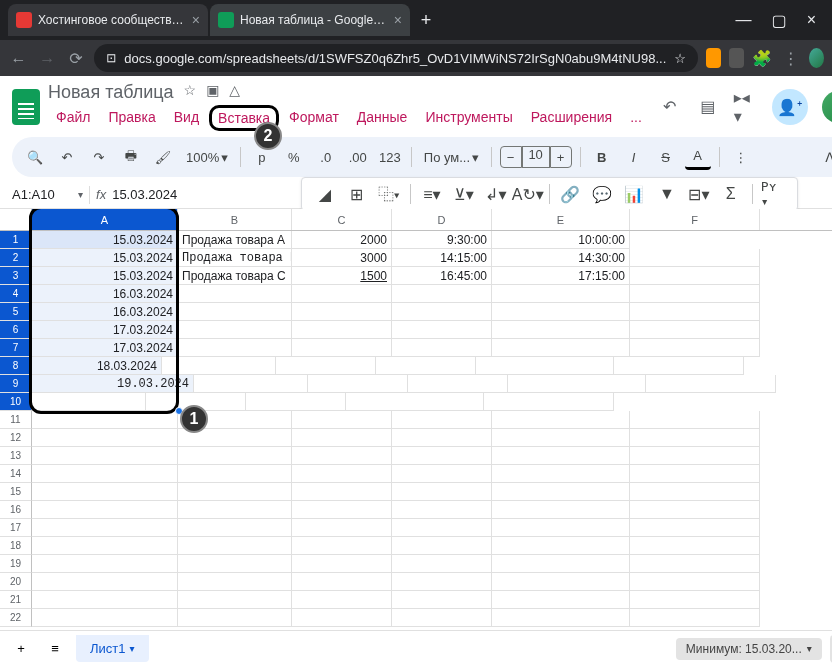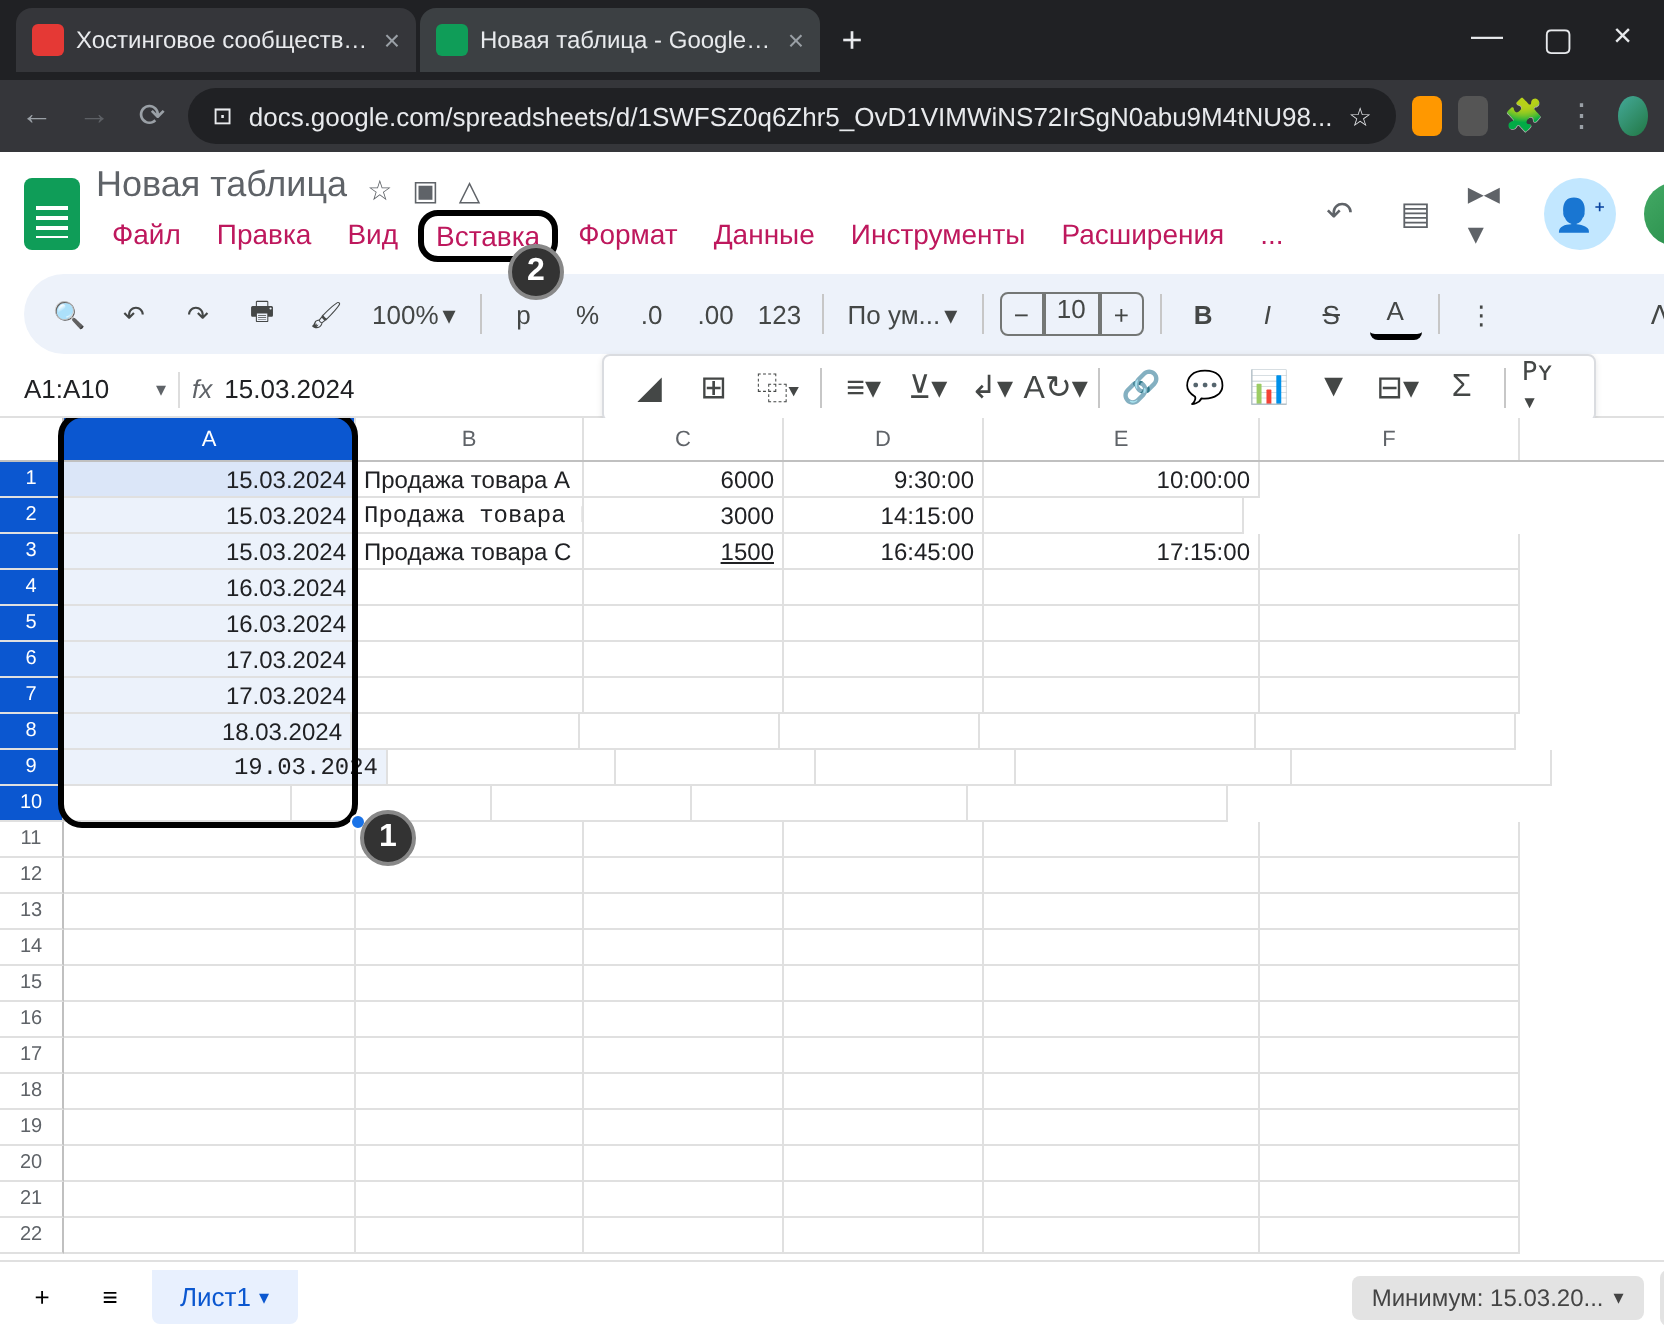--- a/index.html
+++ b/index.html
@@ -109,21 +109,21 @@
   <span class="nav-btn">🧩</span>
   <span class="nav-btn">⋮</span>
   <div class="ext-icon" style="background:linear-gradient(135deg,#4a9,#274);border-radius:50%"></div>
 </div>
 
 <div class="sheets-app">
 <div class="sheets-main">
   <div class="sheets-header">
     <div class="sheets-logo"></div>
     <div>
-      <div style="display:flex;align-items:flex-end;gap:10px">
+      <div style="display:flex;align-items:flex-start;gap:10px">
         <span class="doc-title">Новая таблица</span>
         <span class="title-icons">
           <span>☆</span>
           <span>▣</span>
           <span>△</span>
         </span>
       </div>
       <div class="menubar" style="padding:0;margin-top:2px" id="menubar">
             <span class="menu-item">Файл</span>
             <span class="menu-item">Правка</span>
@@ -219,30 +219,31 @@
           <div class="col-h" style="width: 100px;">C</div>
           <div class="col-h" style="width: 100px;">D</div>
           <div class="col-h" style="width: 138px;">E</div>
           <div class="col-h" style="width: 130px;">F</div>
         </div>
     <div id="gridbody">
           <div class="row">
             <div class="row-h sel">1</div>
             <div class="cell r sel active" style="width: 146px;">15.03.2024</div>
             <div class="cell" style="width: 114px;">Продажа товара А</div>
-            <div class="cell r" style="width: 100px;">6000</div>
+            <div class="cell r" style="width: 100px;">2000</div>
             <div class="cell r" style="width: 100px;">9:30:00</div>
             <div class="cell r" style="width: 138px;">10:00:00</div>
           </div>
           <div class="row">
             <div class="row-h sel">2</div>
             <div class="cell r sel" style="width: 146px;">15.03.2024</div>
             <div class="cell" style="width: 114px; font-family: Liberation Mono, monospace;">Продажа товара B</div>
             <div class="cell r" style="width: 100px;">3000</div>
             <div class="cell r" style="width: 100px;">14:15:00</div>
+            <div class="cell r" style="width: 138px;">14:30:00</div>
             <div class="cell r" style="width: 130px;"></div>
           </div>
           <div class="row">
             <div class="row-h sel">3</div>
             <div class="cell r sel" style="width: 146px;">15.03.2024</div>
             <div class="cell" style="width: 114px;">Продажа товара C</div>
             <div class="cell r" style="width: 100px; text-decoration: underline;">1500</div>
             <div class="cell r" style="width: 100px;">16:45:00</div>
             <div class="cell r" style="width: 138px;">17:15:00</div>
             <div class="cell r" style="width: 130px;"></div>
@@ -278,21 +279,21 @@
             <div class="row-h sel">7</div>
             <div class="cell r sel" style="width: 146px;">17.03.2024</div>
             <div class="cell" style="width: 114px;"></div>
             <div class="cell r" style="width: 100px;"></div>
             <div class="cell r" style="width: 100px;"></div>
             <div class="cell r" style="width: 138px;"></div>
             <div class="cell r" style="width: 130px;"></div>
           </div>
           <div class="row">
             <div class="row-h sel">8</div>
-            <div class="cell r sel" style="width: 144px;">18.03.2024</div>
+            <div class="cell r sel" style="width: 130px;">18.03.2024</div>
             <div class="cell" style="width: 114px;"></div>
             <div class="cell r" style="width: 100px;"></div>
             <div class="cell r" style="width: 100px;"></div>
             <div class="cell r" style="width: 138px;"></div>
             <div class="cell r" style="width: 130px;"></div>
           </div>
           <div class="row">
             <div class="row-h sel">9</div>
             <div class="cell r sel" style="width: 162px; font-family: Liberation Mono, monospace;">19.03.2024</div>
             <div class="cell" style="width: 114px;"></div>

